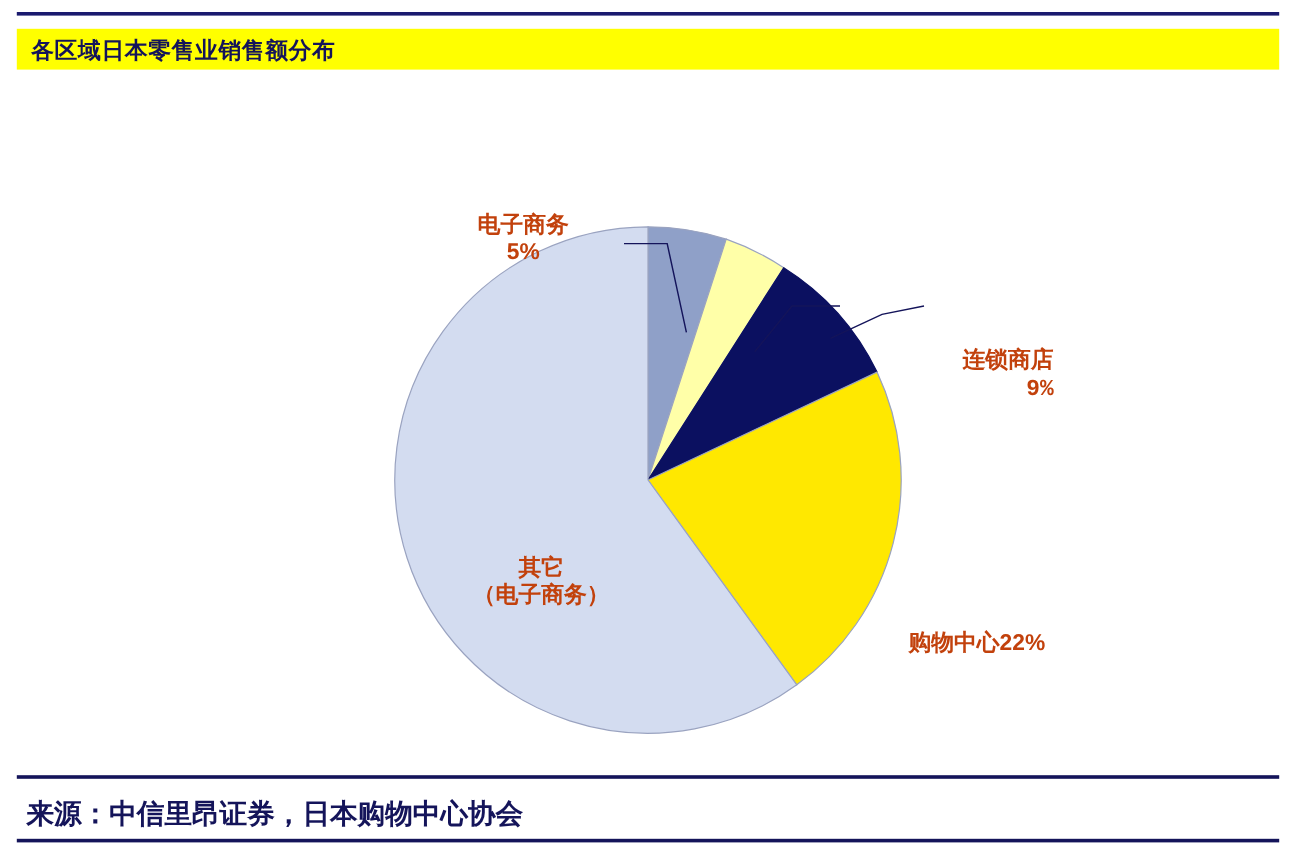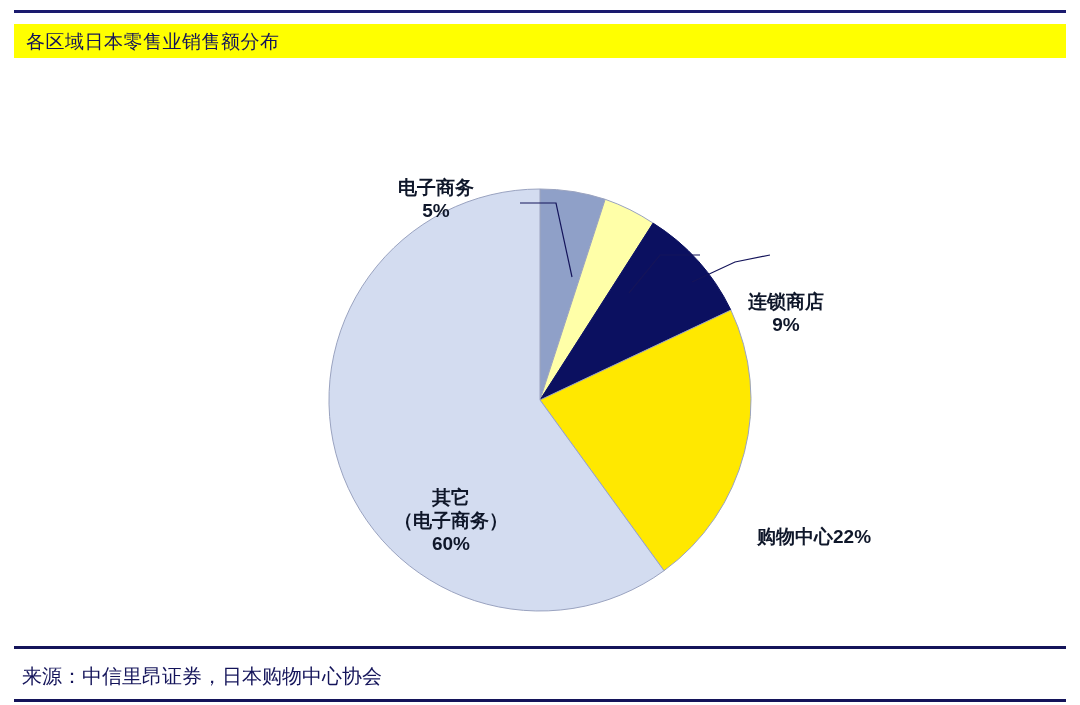--- a/index.html
+++ b/index.html
@@ -31,21 +31,21 @@
     top: 24px;
     width: 1052px;
     height: 34px;
     background: #ffff00;
   }
   .title-text {
     position: absolute;
     left: 26px;
     top: 29px;
     font-size: 19px;
-    font-weight: normal;
+    font-weight: bold;
     color: #14145a;
     letter-spacing: 0.5px;
     white-space: nowrap;
   }
 
   
   .chart-area {
     position: absolute;
     left: 0;
     top: 70px;
@@ -56,52 +56,52 @@
     position: absolute;
     left: 0;
     top: 0;
   }
 
   
   .lbl {
     position: absolute;
     font-size: 19px;
     font-weight: bold;
-    color: #0f172a;
+    color: #c2410c;
     line-height: 1.22;
     white-space: nowrap;
   }
   .lbl.center {
     text-align: center;
   }
   .lbl .pct {
     display: block;
   }
 
   #label-ecommerce { left: 398px; top: 106px; text-align: center; }
   #label-department { left: 704px; top: 148px; text-align: center; }
-  #label-chain      { left: 748px; top: 220px; text-align: center; }
+  #label-chain      { left: 802px; top: 220px; text-align: right; font-family: Liberation Mono, monospace; }
   #label-mall       { left: 757px; top: 455px; text-align: right; }
-  #label-other      { left: 366px; top: 392px; text-align: center; width: 170px; margin-top: 24px; }
+  #label-other      { left: 366px; top: 392px; text-align: center; width: 170px; }
 
   
   .bottom-rule {
     position: absolute;
     left: 14px;
     top: 646px;
     width: 1052px;
     height: 3px;
     background: #14145a;
   }
   .source-text {
     position: absolute;
     left: 22px;
     top: 663px;
-    font-size: 20px;
-    font-weight: normal;
+    font-size: 23px;
+    font-weight: bold;
     color: #14145a;
     white-space: nowrap;
   }
   .bottom-rule2 {
     position: absolute;
     left: 14px;
     top: 699px;
     width: 1052px;
     height: 3px;
     background: #14145a;
@@ -143,19 +143,18 @@
     <span class="pct">9%</span>
   </div>
 
   <div class="lbl" id="label-mall">
     <span>购物中心22%</span>
   </div>
 
   <div class="lbl center" id="label-other">
     <span>其它</span>
     <span class="pct">（电子商务）</span>
-    <span class="pct">60%</span>
   </div>
 </div>
 
 <div class="bottom-rule"></div>
 <div class="source-text">来源：中信里昂证券，日本购物中心协会</div>
 <div class="bottom-rule2"></div>
 
 </body></html>

